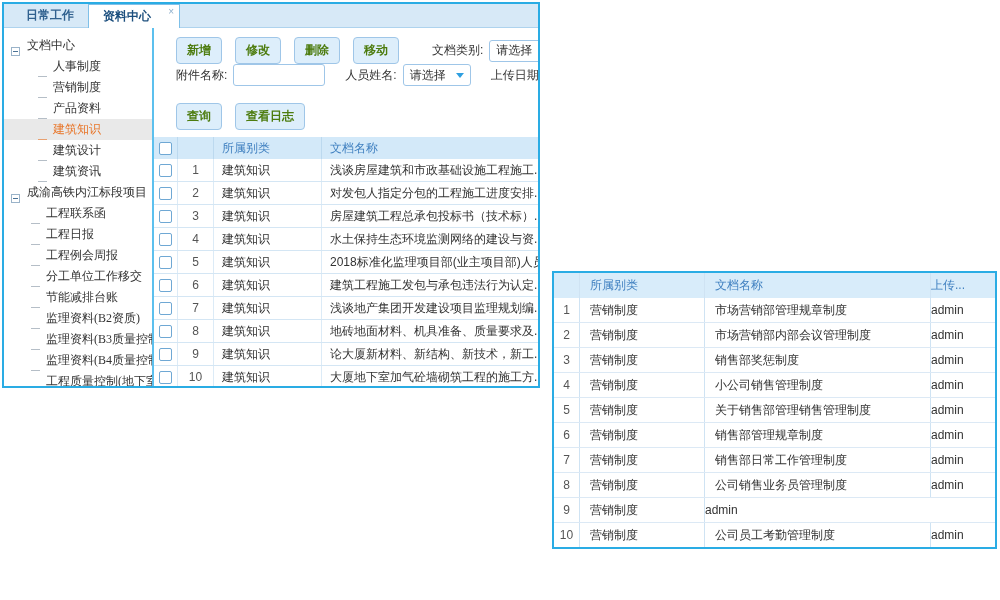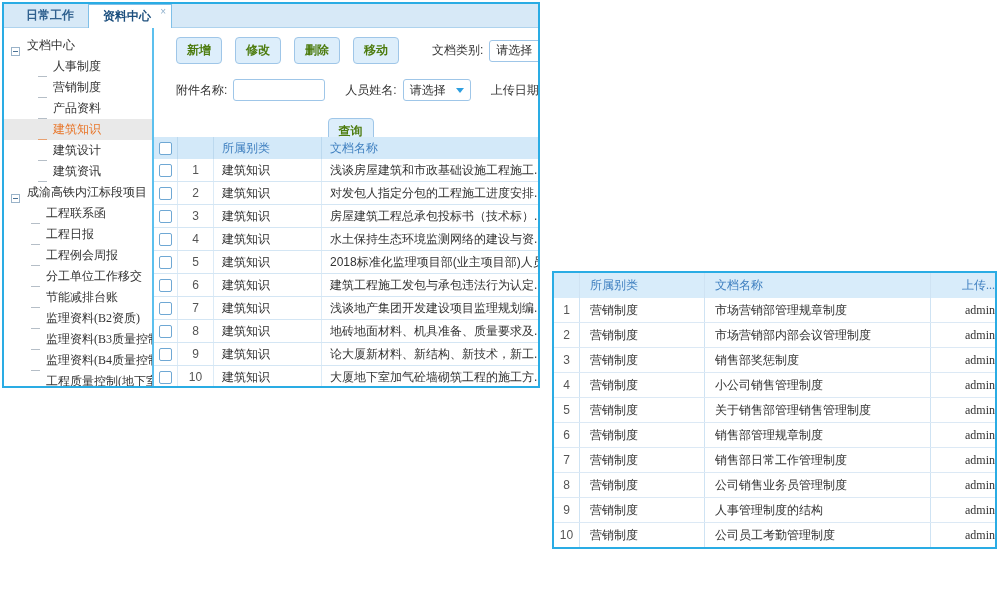--- a/index.html
+++ b/index.html
@@ -8,21 +8,21 @@
   #canvas { position:relative; width:1000px; height:600px; background:#fff; }
 
   
   .win-left { position:absolute; left:2px; top:2px; width:538px; height:386px;
     border:2px solid #2aace4; background:#fff; overflow:hidden; }
   .tabbar { height:24px; background:#d7e9f7; border-bottom:1px solid #aed3ee;
     display:flex; align-items:stretch; padding-left:8px; }
   .tab { padding:0 14px; display:flex; align-items:center; font-weight:bold;
     color:#30618f; cursor:pointer; position:relative; }
   .tab.active { background:#fff; border:1px solid #7fc0e8; border-bottom:none;
-    color:#1c4f7e; margin-bottom:-1px; padding-right:20px; }
+    color:#1c4f7e; margin-bottom:-1px; padding-right:28px; }
   .tab-close { position:absolute; top:2px; right:5px; font-size:10px; line-height:10px;
     color:#8fb0cc; font-weight:normal; }
   .win-body { display:flex; height:360px; }
 
   
   .tree { width:150px; border-right:2px solid #5cc0ee; padding-top:7px; overflow:hidden; flex:none; }
   .tree-node { height:21px; display:flex; align-items:flex-end; padding-left:7px; white-space:nowrap; cursor:pointer; }
   .node-box { width:9px; height:9px; border:1px solid #9ab3c9; background:#fff;
     display:inline-block; position:relative; margin-right:4px; flex:none; }
   .node-box::after { content:""; position:absolute; left:1px; right:1px; top:3px; height:1px; background:#4a7296; }
@@ -32,22 +32,22 @@
   .tree-node:not(.root) .node-box { display:none; }
   .node-label { padding:2px 3px; }
   .tree-node.selected { background:#e9e9e9; }
   .tree-node.selected .node-label { color:#e8762a; }
   .tree-node.selected .node-dash { background:#e8a070; }
 
   
   .formpane { flex:1; position:relative; background:#fff; overflow:hidden; }
   .frow { display:flex; align-items:center; padding-left:22px; white-space:nowrap; }
   .frow1 { margin-top:9px; }
-  .frow2 { margin-top:15px; }
-  .frow3 { margin-top:17px;flex-direction:column; }
+  .frow2 { }
+  .frow3 { margin-top:17px; }
   .btn { background:#ddeefb; border:1px solid #9fc6e8; border-radius:4px;
     color:#4d7c0f; font-weight:bold; font-size:12px; padding:4px 10px; margin-right:13px;
     cursor:pointer; font-family:inherit; }
   .lbl { color:#333; margin-right:6px; }
   .sp1 { width:20px; flex:none; }
   .select { width:68px; height:22px; border:1px solid #9fc6e8; border-radius:3px; background:#fff;
     display:flex; align-items:center; justify-content:space-between; padding:0 6px; cursor:pointer; flex:none; }
   .arrow { width:0; height:0; border-left:4px solid transparent; border-right:4px solid transparent;
     border-top:5px solid #2e9fe0; }
   .txt-input { width:92px; height:22px; border:1px solid #9fc6e8; border-radius:3px;
@@ -68,21 +68,21 @@
 
   
   .win-right { position:absolute; left:552px; top:271px; width:445px; height:278px;
     border:2px solid #2aace4; background:#fff; overflow:hidden; display:flex; flex-direction:column; }
   .r-head { height:25px; flex:none; background:#d8ecfa; color:#4080c0; display:flex; align-items:center; }
   .r-row { flex:1; background:#fff; display:flex; align-items:center; border-bottom:1px solid #dce9f5; cursor:pointer; }
   .r-row:last-child { border-bottom:none; }
   .rc-num { width:26px; flex:none; text-align:center; color:#555; border-right:1px solid #cfe3f3; align-self:stretch; display:flex; align-items:center; justify-content:center; }
   .rc-cat { width:125px; flex:none; padding-left:10px; border-right:1px solid #cfe3f3; align-self:stretch; display:flex; align-items:center; }
   .rc-name { flex:1; padding-left:10px; border-right:1px solid #cfe3f3; align-self:stretch; display:flex; align-items:center; white-space:nowrap; overflow:hidden; }
-  .rc-up { width:64px; flex:none; text-align:right; white-space:nowrap; overflow:hidden;font-family:Liberation Serif, serif; }
+  .rc-up { width:64px; flex:none; text-align:left; white-space:nowrap; overflow:hidden; }
 </style>
 </head>
 <body>
 
 <div id="canvas">
 
   <div class="win-left">
     <div class="tabbar">
       <div class="tab">日常工作</div>
       <div class="tab active">
@@ -400,21 +400,20 @@
         <div class="r-row">
           <div class="rc-num">8</div>
           <div class="rc-cat">营销制度</div>
           <div class="rc-name">公司销售业务员管理制度</div>
           <div class="rc-up">admin</div>
         </div>
 
         <div class="r-row">
           <div class="rc-num">9</div>
           <div class="rc-cat">营销制度</div>
-          <div class="rc-name">人事管理制度的结构</div>
           <div class="rc-up">admin</div>
         </div>
 
         <div class="r-row">
           <div class="rc-num">10</div>
           <div class="rc-cat">营销制度</div>
           <div class="rc-name">公司员工考勤管理制度</div>
           <div class="rc-up">admin</div>
         </div>
       </div>

